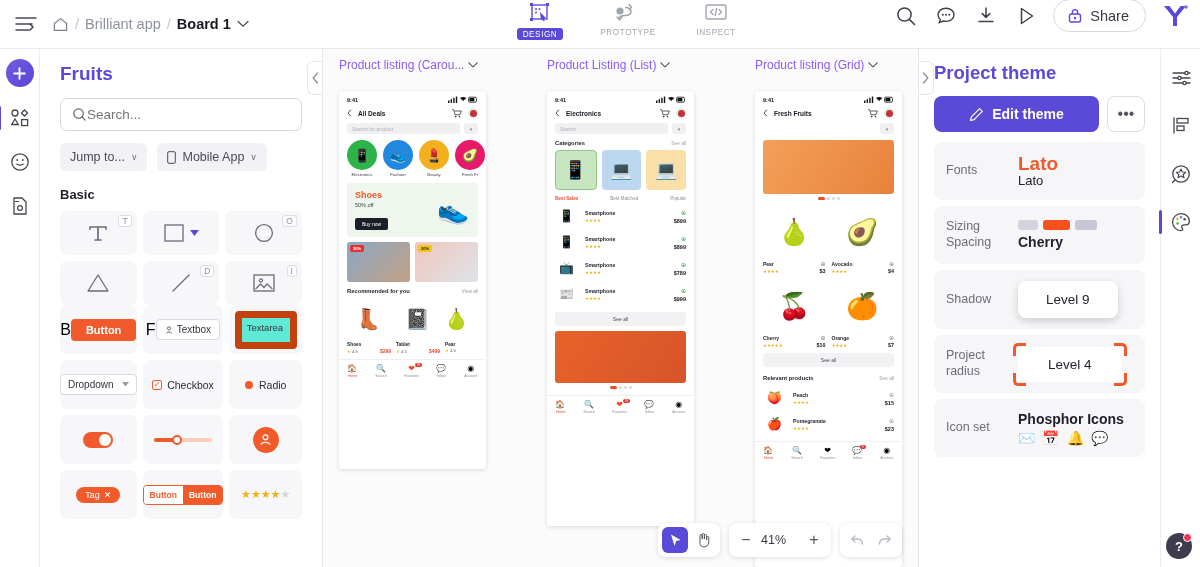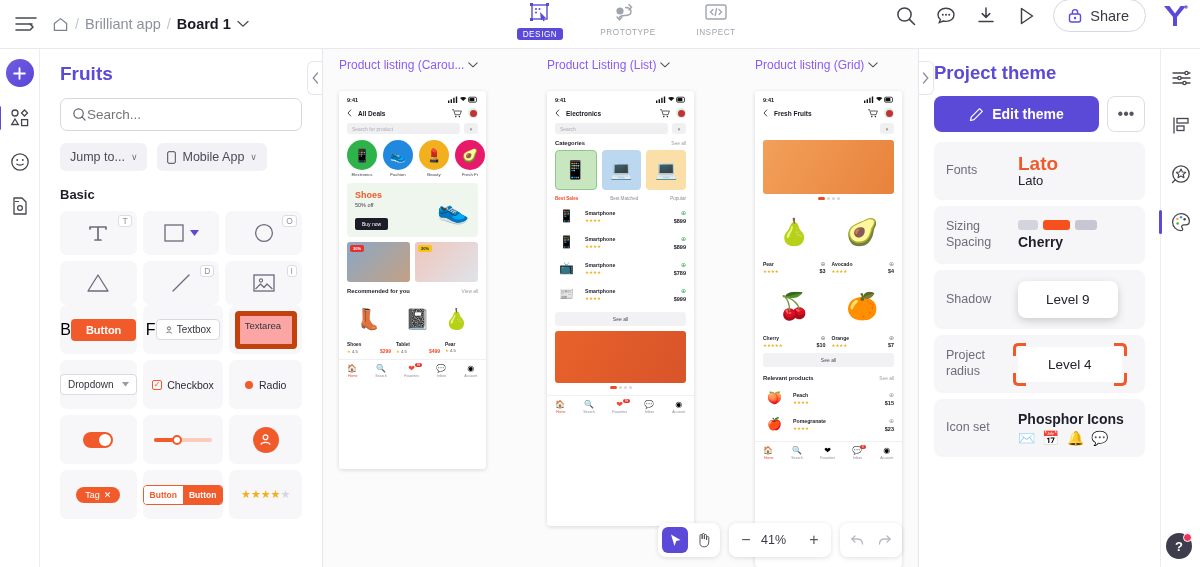--- a/index.html
+++ b/index.html
@@ -80,21 +80,21 @@
     display: flex; align-items: center; justify-content: center; cursor: pointer;
   }
   .cell .kbd {
     position: absolute; right: 5px; top: 4px; font-size: 8.5px; color: #8d90a0;
     border: 1px solid #dcdce6; border-radius: 3px; padding: 0 3px; background:#fff;
   }
   .sm-grid { display: grid; grid-template-columns: repeat(3,1fr); gap: 6px; }
   .sm-cell { background:#f7f7fa; border-radius:7px; height:49px; position:relative; display:flex;align-items:center;justify-content:center; cursor:pointer;}
   .btn-orange { background:#f15b2b; color:#fff; font-size:11px; font-weight:bold; border-radius:4px; padding:5px 15px; }
   .textbox-mini { background:#fff; border:1px solid #d9d9e3; border-radius:4px; font-size:10px; color:#33333f; padding:4px 8px; display:flex;align-items:center;gap:4px; }
-  .textarea-mini { background:#fca5a5; border:5px solid #c2410c; border-radius:4px; font-size:9.5px; color:#33333f; padding:4px 5px; width:62px;height:38px; }
+  .textarea-mini { background:#5eead4; border:7px solid #c2410c; border-radius:4px; font-size:9.5px; color:#33333f; padding:4px 5px; width:62px;height:38px; }
   .dd-mini { background:#fff;border:1px solid #d9d9e3;border-radius:4px;font-size:10px;color:#33333f;padding:4px 7px;display:flex;align-items:center;gap:8px;}
   .cb-mini { display:flex; align-items:center; gap:5px; font-size:10.5px; color:#2b2b36; }
   .cb-square { width:10px;height:10px;border:1px solid #f15b2b;border-radius:2px;display:flex;align-items:center;justify-content:center;color:#f15b2b;font-size:8px;}
   .radio-mini { display:flex;align-items:center;gap:6px;font-size:10.5px;color:#2b2b36;}
   .radio-dot { width:8px;height:8px;border-radius:50%;background:#f15b2b;}
   .toggle-mini { width:30px;height:16px;border-radius:9px;background:#f15b2b;position:relative;}
   .toggle-mini::after{content:'';position:absolute;right:2px;top:2px;width:12px;height:12px;border-radius:50%;background:#fff;}
   .slider-mini { width:58px;height:4px;border-radius:2px;background:#fbccb9;position:relative;}
   .slider-mini .fill{position:absolute;left:0;top:0;height:4px;width:22px;background:#f15b2b;border-radius:2px;}
   .slider-mini .knob{position:absolute;left:18px;top:-3px;width:10px;height:10px;border-radius:50%;background:#fff;border:2px solid #f15b2b;}

